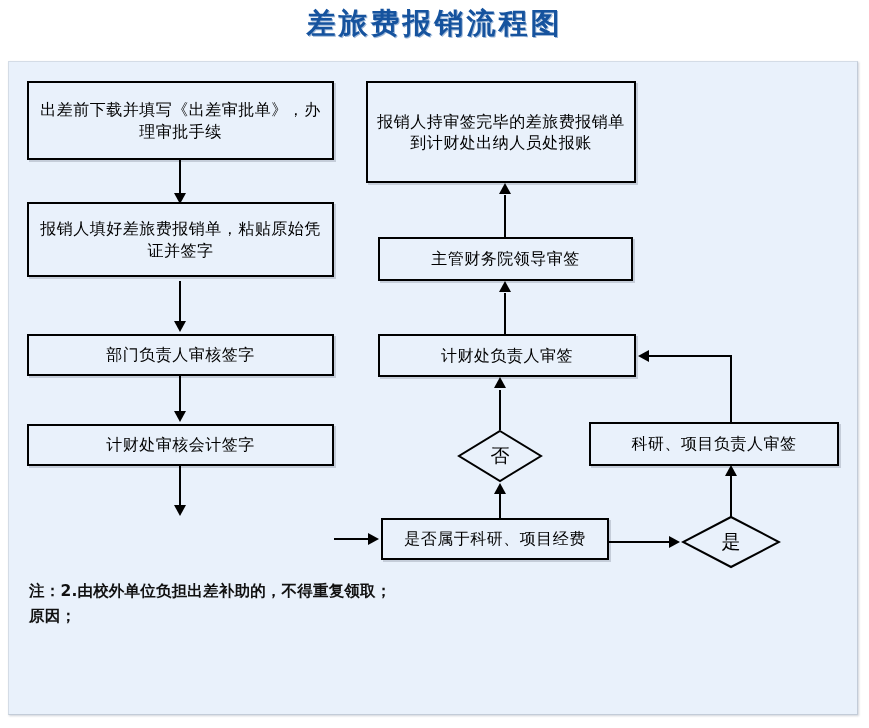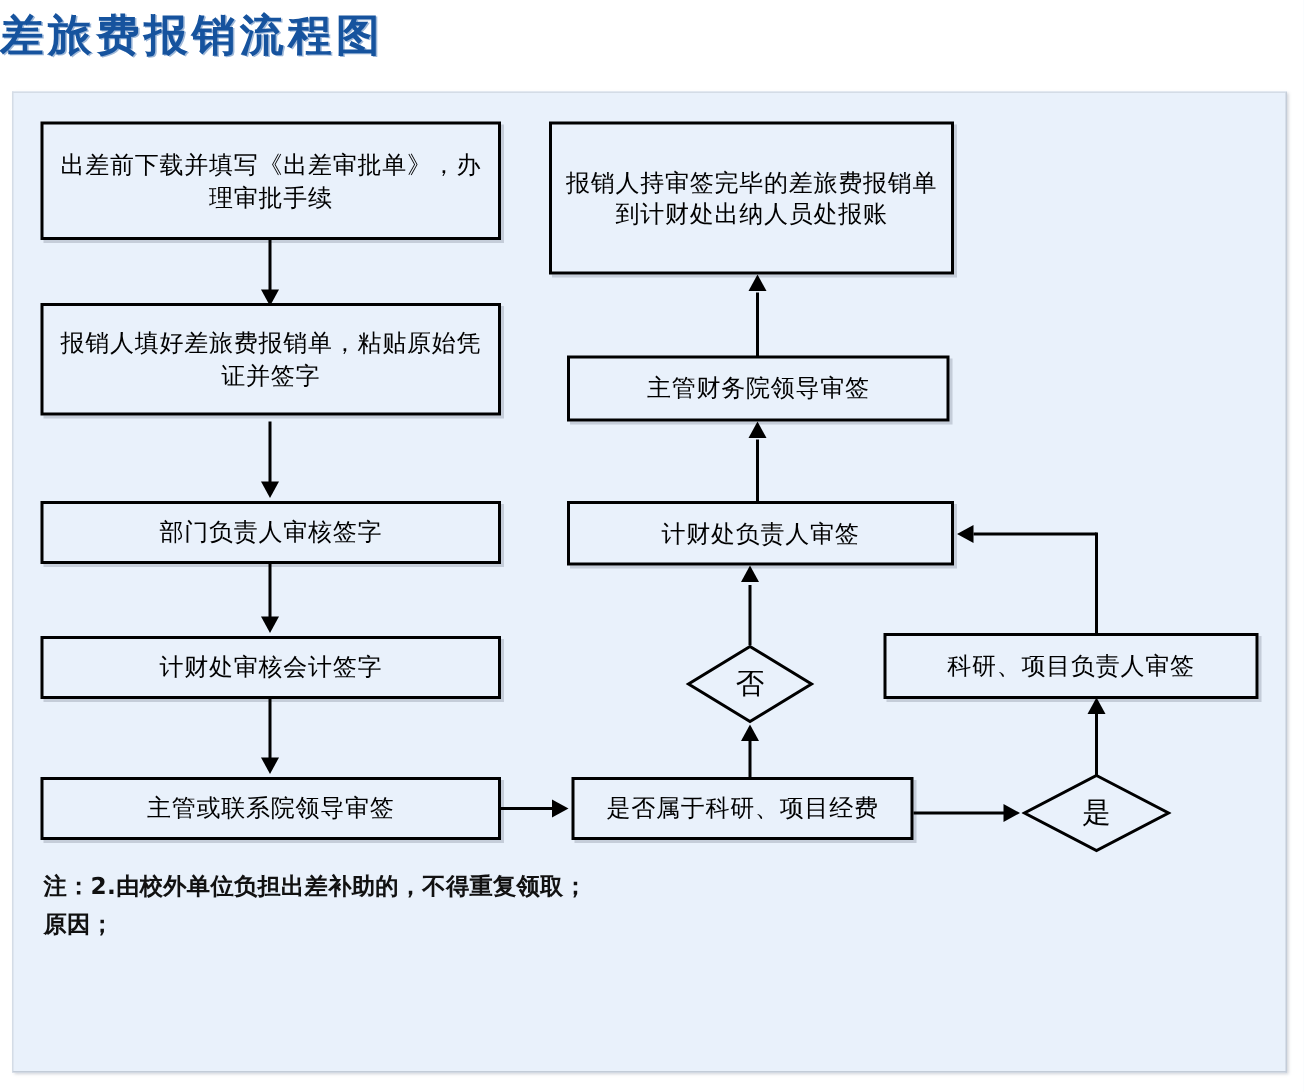--- a/index.html
+++ b/index.html
@@ -14,20 +14,21 @@
     overflow: hidden;
     position: relative;
   }
 
   
   #chart-title {
     position: absolute;
     left: 0;
     top: 4px;
     width: 869px;
+    text-align: center;
     font-family: "DejaVu Serif", "Liberation Serif", serif;
     font-weight: bold;
     font-size: 29px;
     letter-spacing: 3px;
     color: #16539e;
     text-shadow: 1px 1px 0 #9fb8d8;
     white-space: nowrap;
   }
 
   
@@ -149,23 +150,20 @@
   </div>
 
   <div class="node" style="left:18px; top:272px; width:307px; height:42px;">
     <span>部门负责人审核签字</span>
   </div>
 
   <div class="node" style="left:18px; top:362px; width:307px; height:42px;">
     <span>计财处审核会计签字</span>
   </div>
 
-  <div class="node" style="left:18px; top:456px; width:307px; height:42px;">
-    <span>主管或联系院领导审签</span>
-  </div>
 
   <div class="node" style="left:369px; top:175px; width:255px; height:44px;">
     <span>主管财务院领导审签</span>
   </div>
 
   <div class="node" style="left:357px; top:19px; width:270px; height:102px;">
     <span>报销人持审签完毕的差旅费报销单到计财处出纳人员处报账</span>
   </div>
 
   <div class="node" style="left:369px; top:272px; width:258px; height:43px;">

